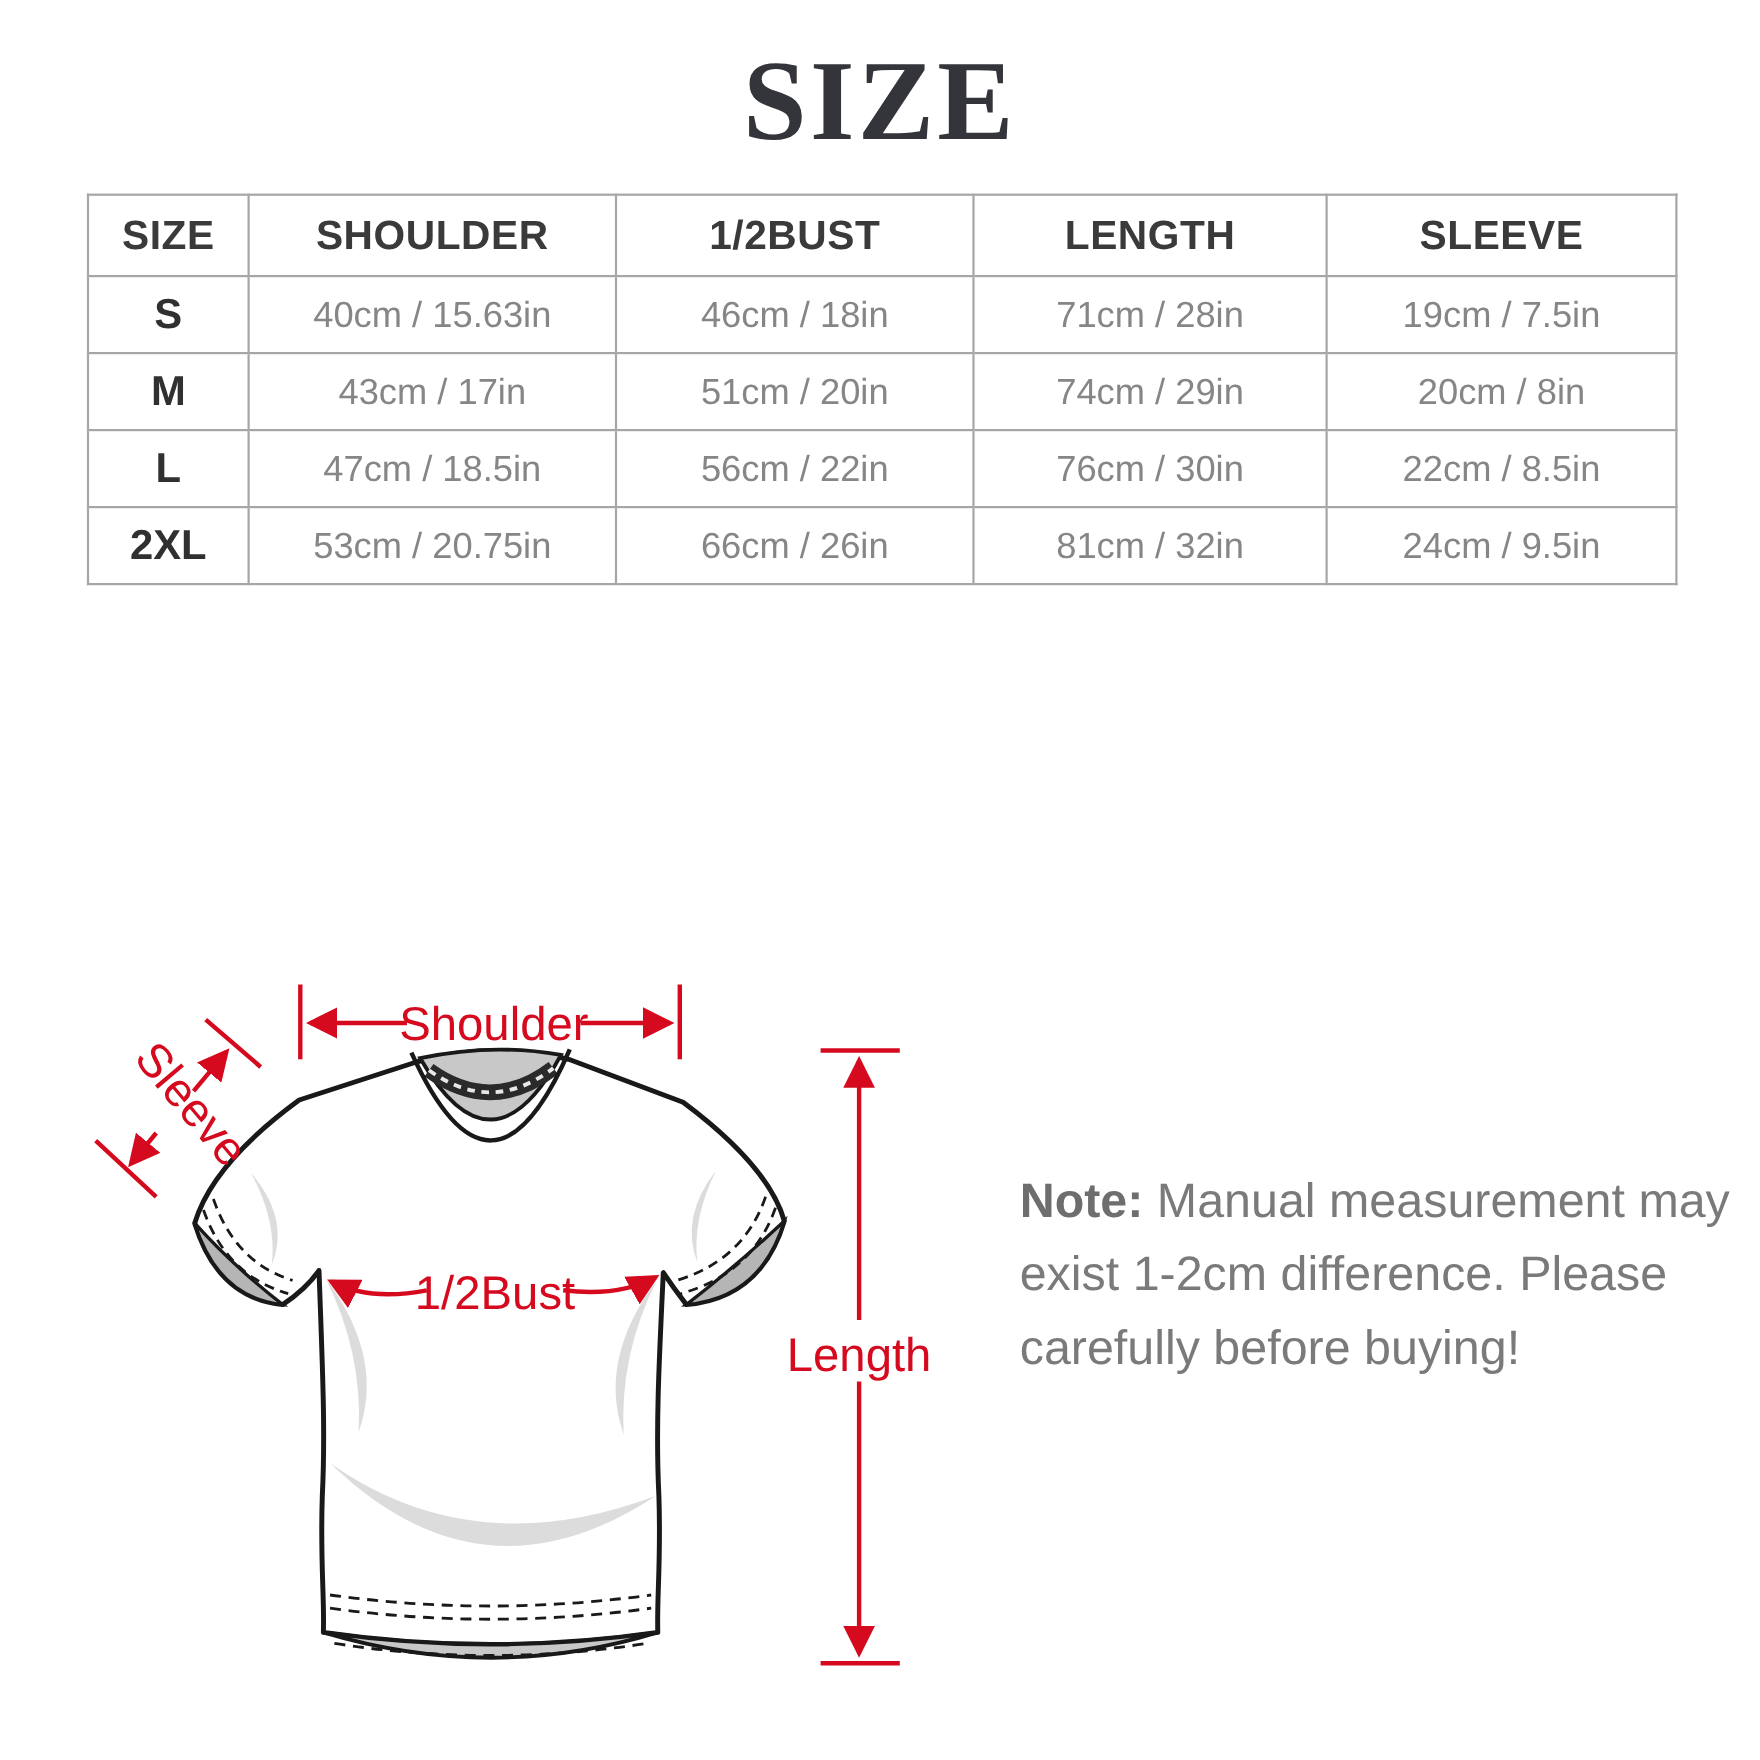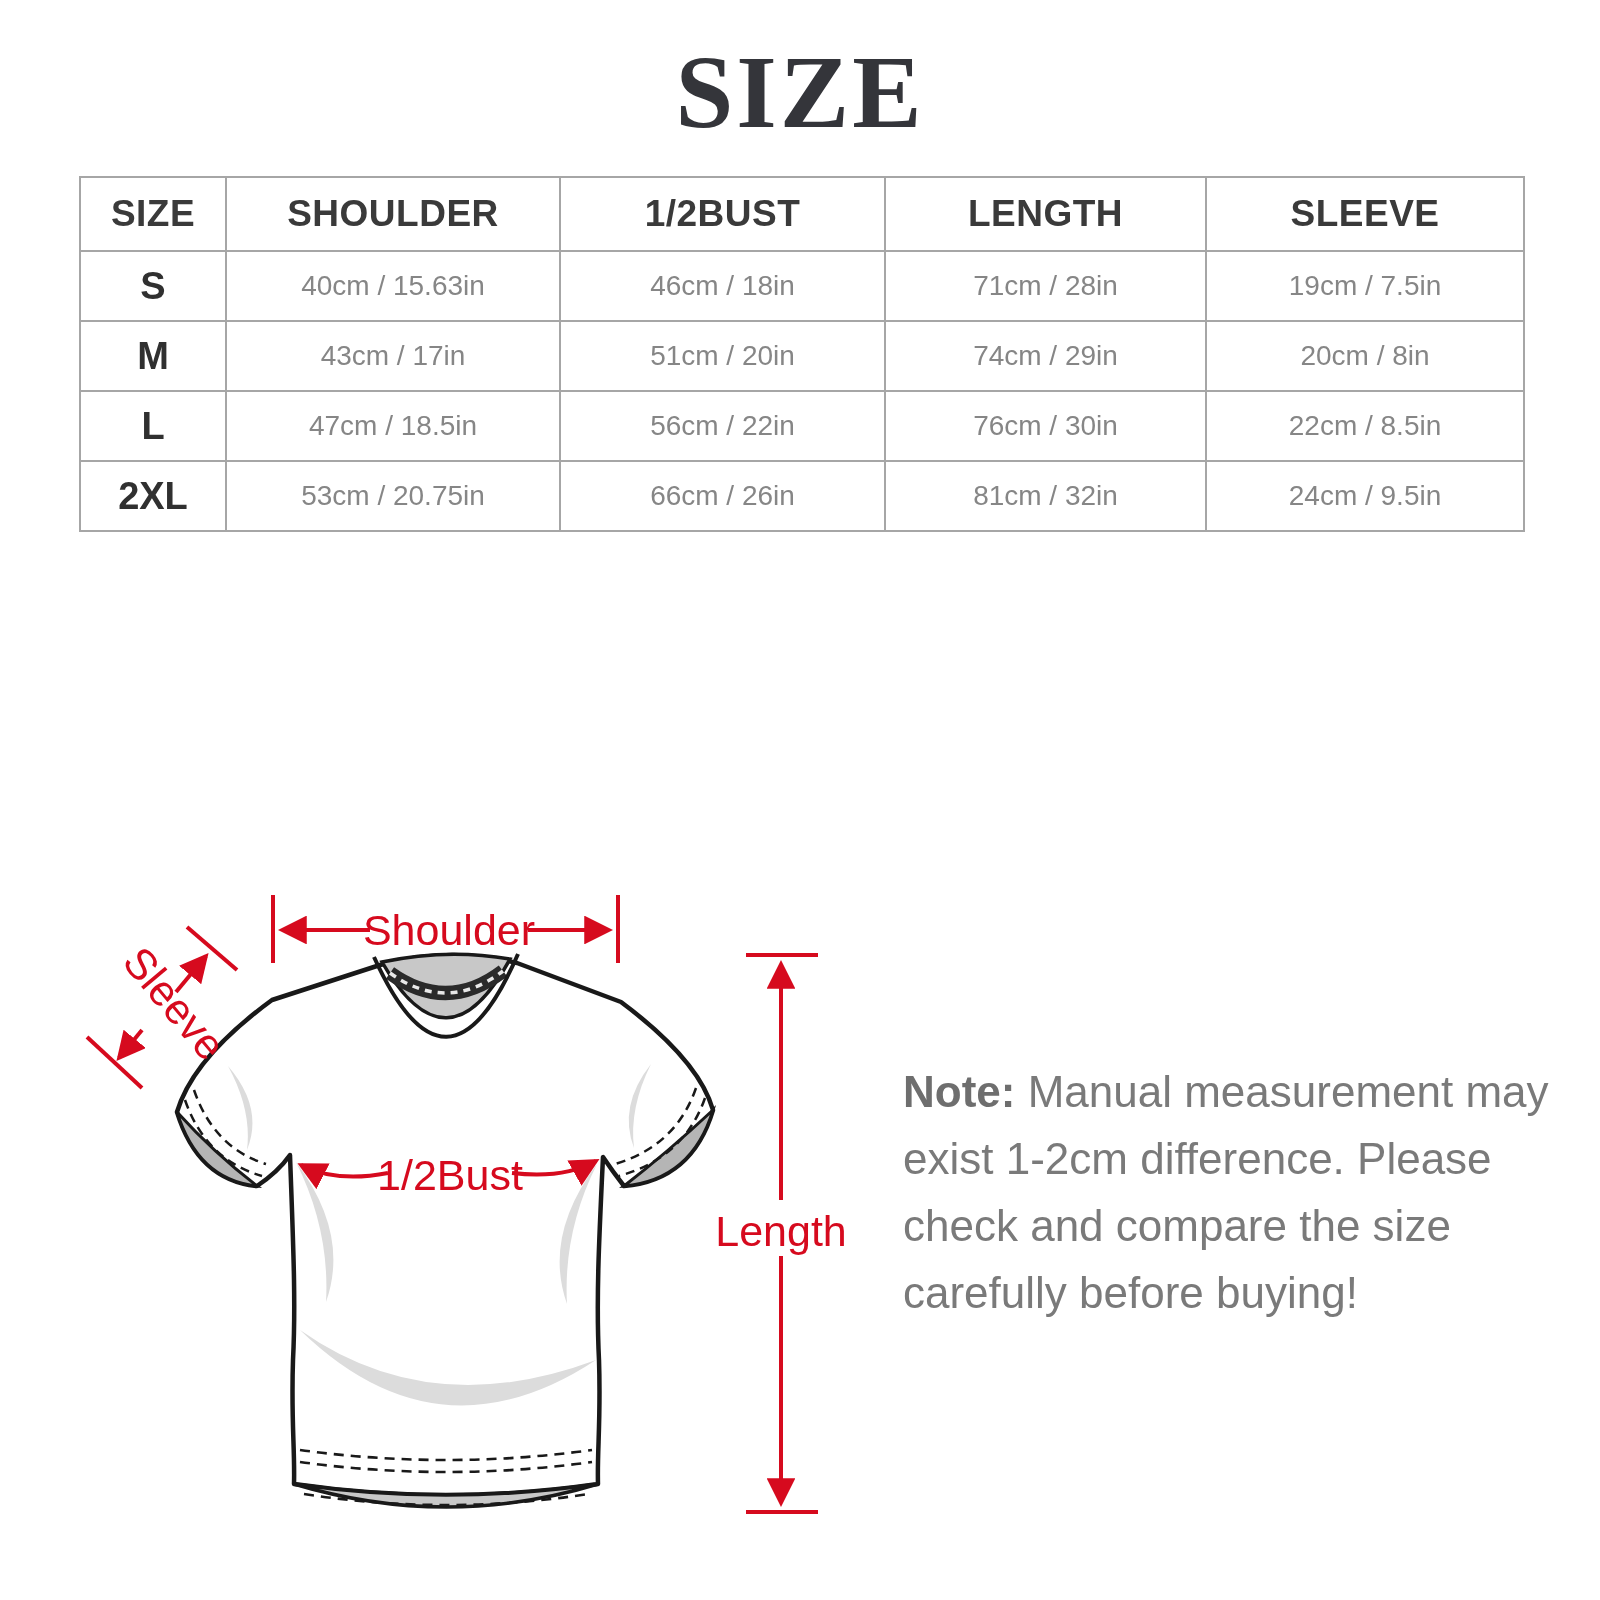--- a/index.html
+++ b/index.html
@@ -47,21 +47,21 @@
     font-weight: 700;
     color: #3a3a3a;
     letter-spacing: 0.5px;
   }
   .size-table tbody th {
     font-size: 38px;
     font-weight: 700;
     color: #303030;
   }
   .size-table tbody td {
-    font-size: 28px;
+    font-size: 33px;
     font-weight: 400;
     color: #868686;
   }
 
   
   .diagram {
     position: absolute;
     left: 60px; top: 870px;
     width: 820px; height: 710px;
   }
@@ -74,21 +74,21 @@
 
   
   .note {
     position: absolute;
     left: 903px; top: 1058px;
     width: 620px;
     font-size: 44px;
     line-height: 67px;
     color: #7a7a7a;
   }
-  .note .note-line { white-space: nowrap; }
+  .note .note-line { white-space: nowrap; margin-left: 24px; }
   .note .note-label { font-weight: 700; color: #6e6e6e; }
 </style>
 </head>
 <body>
 
 <div class="page-title">SIZE</div>
 
 <table class="size-table">
   <colgroup>
     <col style="width:146px">
@@ -225,15 +225,14 @@
       <line x1="781" y1="1200" x2="781" y2="964" marker-end="url(#arrowhead)"></line>
       <line x1="781" y1="1256" x2="781" y2="1503" marker-end="url(#arrowhead)"></line>
     </g>
     <text class="measure-label" x="781" y="1246" text-anchor="middle">Length</text>
   </svg>
 </div>
 
 <div class="note">
   <div class="note-line"><span class="note-label">Note:</span> <span>Manual measurement may</span></div>
   <div class="note-line">exist 1-2cm difference. Please</div>
-  <div class="note-line">check and compare the size</div>
   <div class="note-line">carefully before buying!</div>
 </div>
 
 </body></html>

